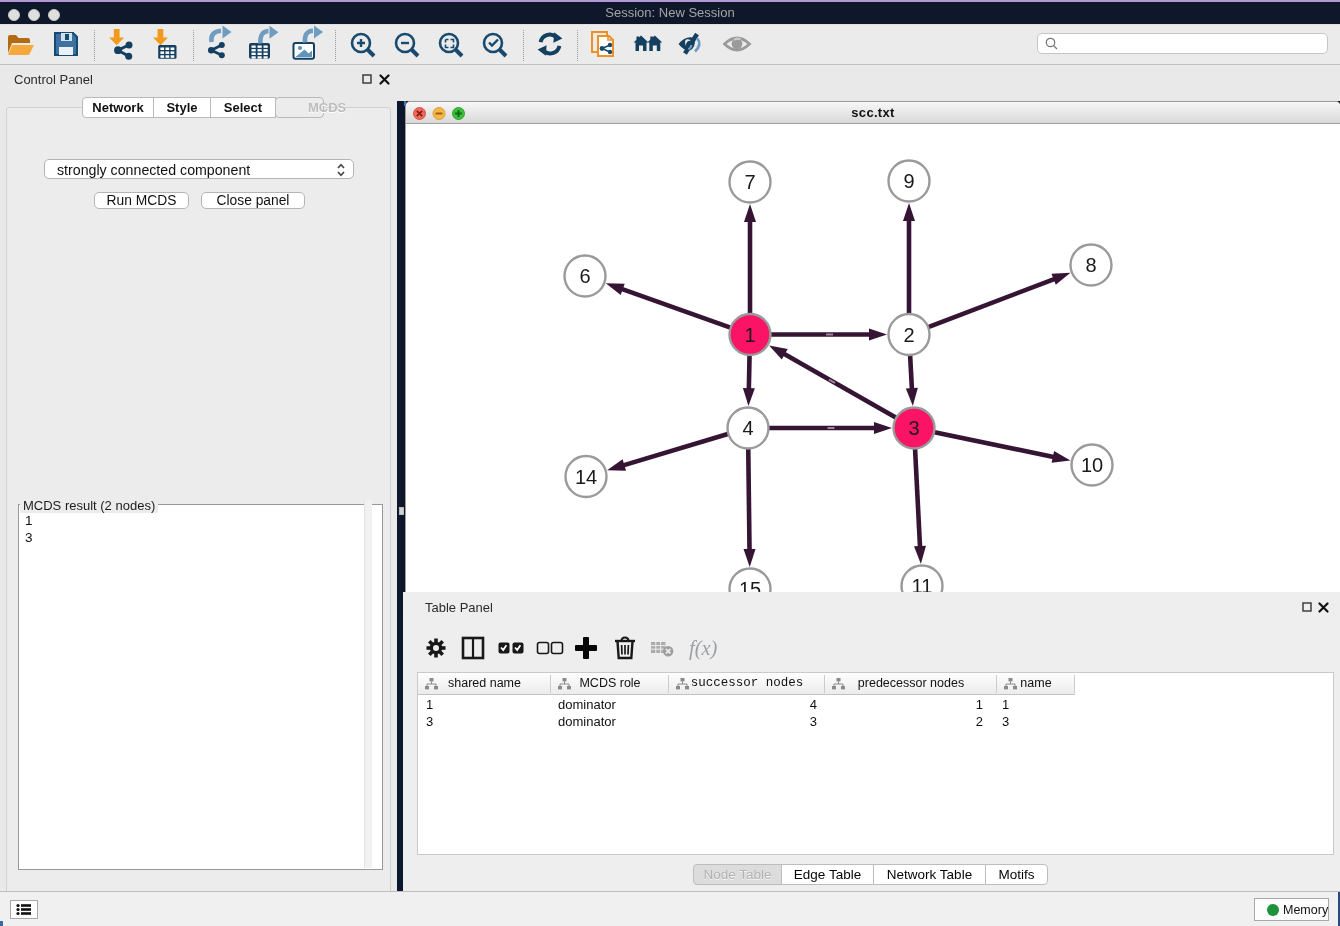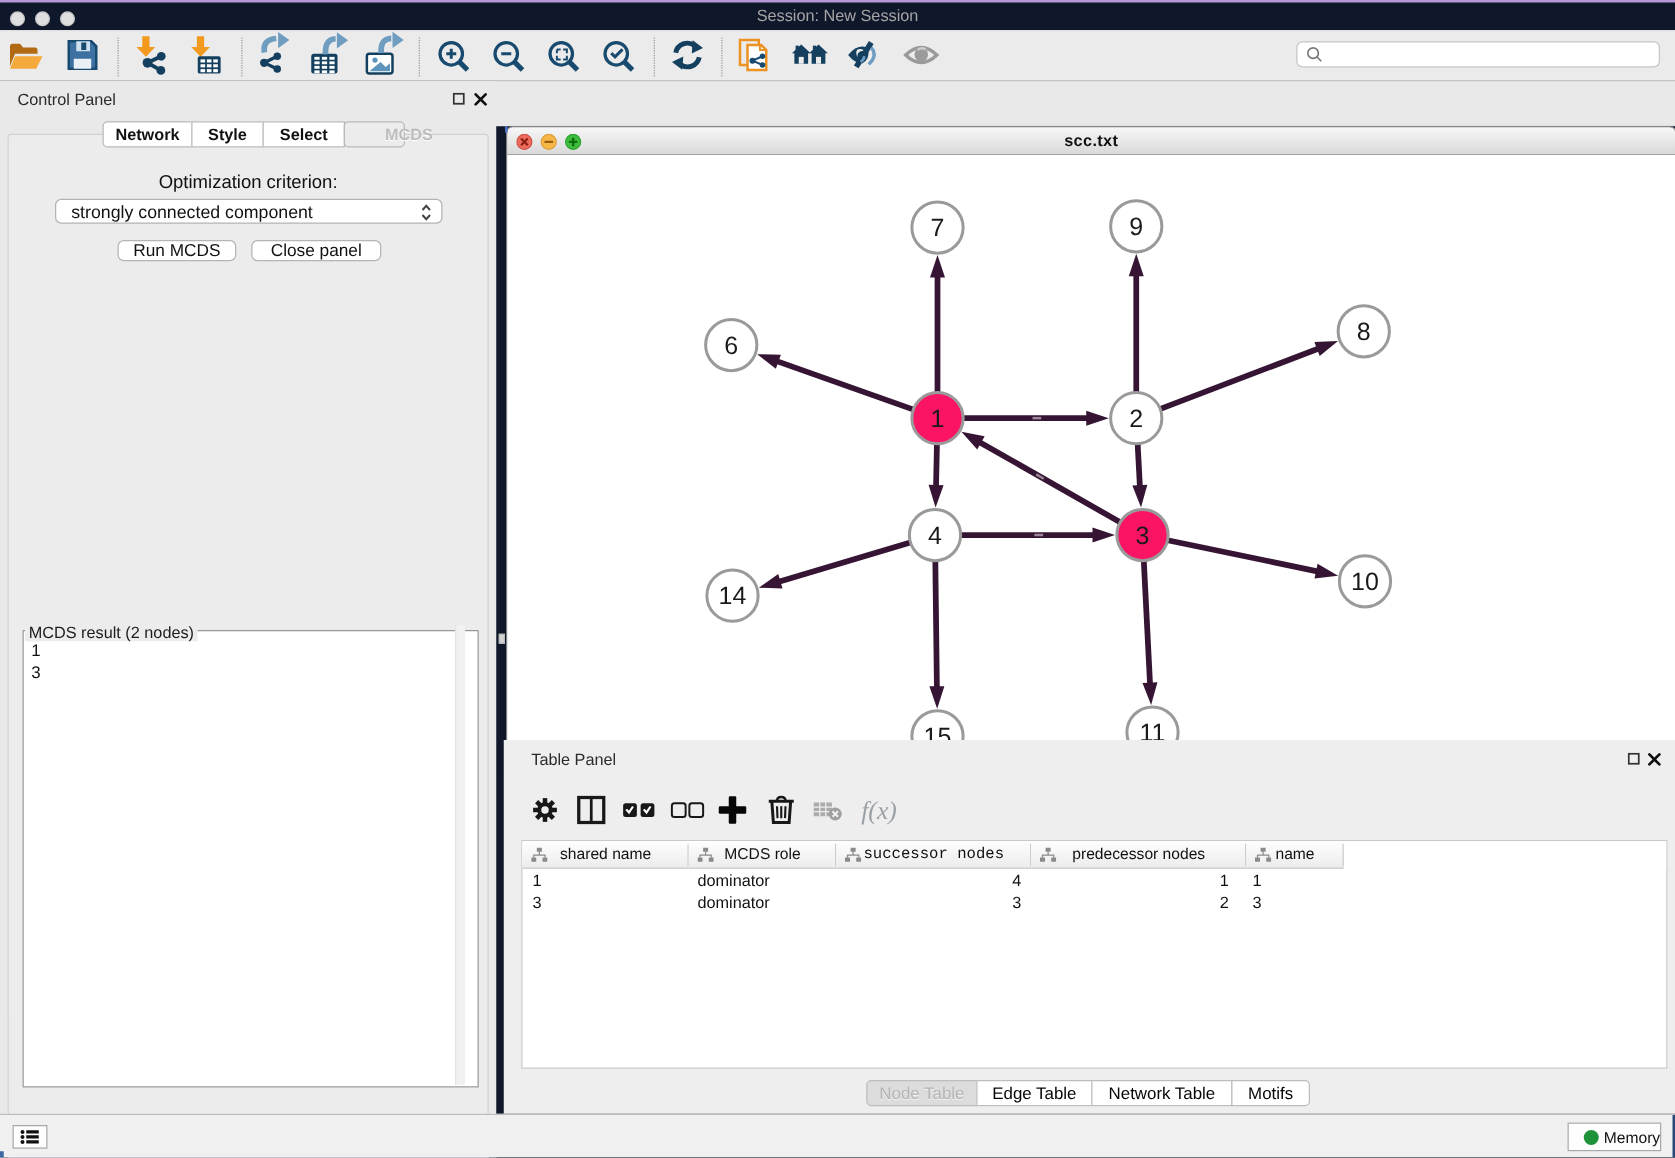--- a/index.html
+++ b/index.html
@@ -235,21 +235,20 @@
     </svg>
   <svg class="abs" style="left:379px;top:9px" width="11" height="11" viewBox="0 0 11 11">
       <path d="M1.5 1.5 L9.5 9.5 M9.5 1.5 L1.5 9.5" stroke="#111" stroke-width="2.2" stroke-linecap="round"></path>
     </svg>
   <div class="tabs-top abs" style="left:0;width:397px;font-weight:bold;">
     <div class="tab" style="left:82px;width:72px;border-radius:4px 0 0 4px;">Network</div>
     <div class="tab" style="left:153px;width:58px;">Style</div>
     <div class="tab" style="left:210px;width:66px;">Select</div>
     <div class="tab" style="left:275px;width:49px;background:#ececec;color:#bdbdbd;border-radius:4px;text-shadow:0 1px 0 #fff;padding-left:32px;">MCDS</div>
   </div>
-  <div class="abs" style="left:0;top:73px;width:397px;text-align:center;font-size:14.8px;color:#111;">Optimization criterion:</div>
   <div class="abs" style="left:44px;top:94px;width:310px;height:20px;background:#fff;border:1px solid #b3b3b3;border-radius:5px;">
     <span style="position:absolute;left:12px;top:2px;font-size:14.2px;color:#111;">strongly connected component</span>
     <svg style="position:absolute;right:7px;top:3px" width="10" height="14" viewBox="0 0 10 14">
         <path d="M2 5 L5 1.6 L8 5" fill="none" stroke="#444" stroke-width="1.6"></path>
         <path d="M2 9 L5 12.4 L8 9" fill="none" stroke="#444" stroke-width="1.6"></path>
       </svg>
   </div>
   <div class="mbtn" style="left:94px;top:127px;width:95px;height:17px;line-height:16px;">Run MCDS</div>
   <div class="mbtn" style="left:201px;top:127px;width:104px;height:17px;line-height:16px;">Close panel</div>
   <div id="mcdsbox" class="abs">

